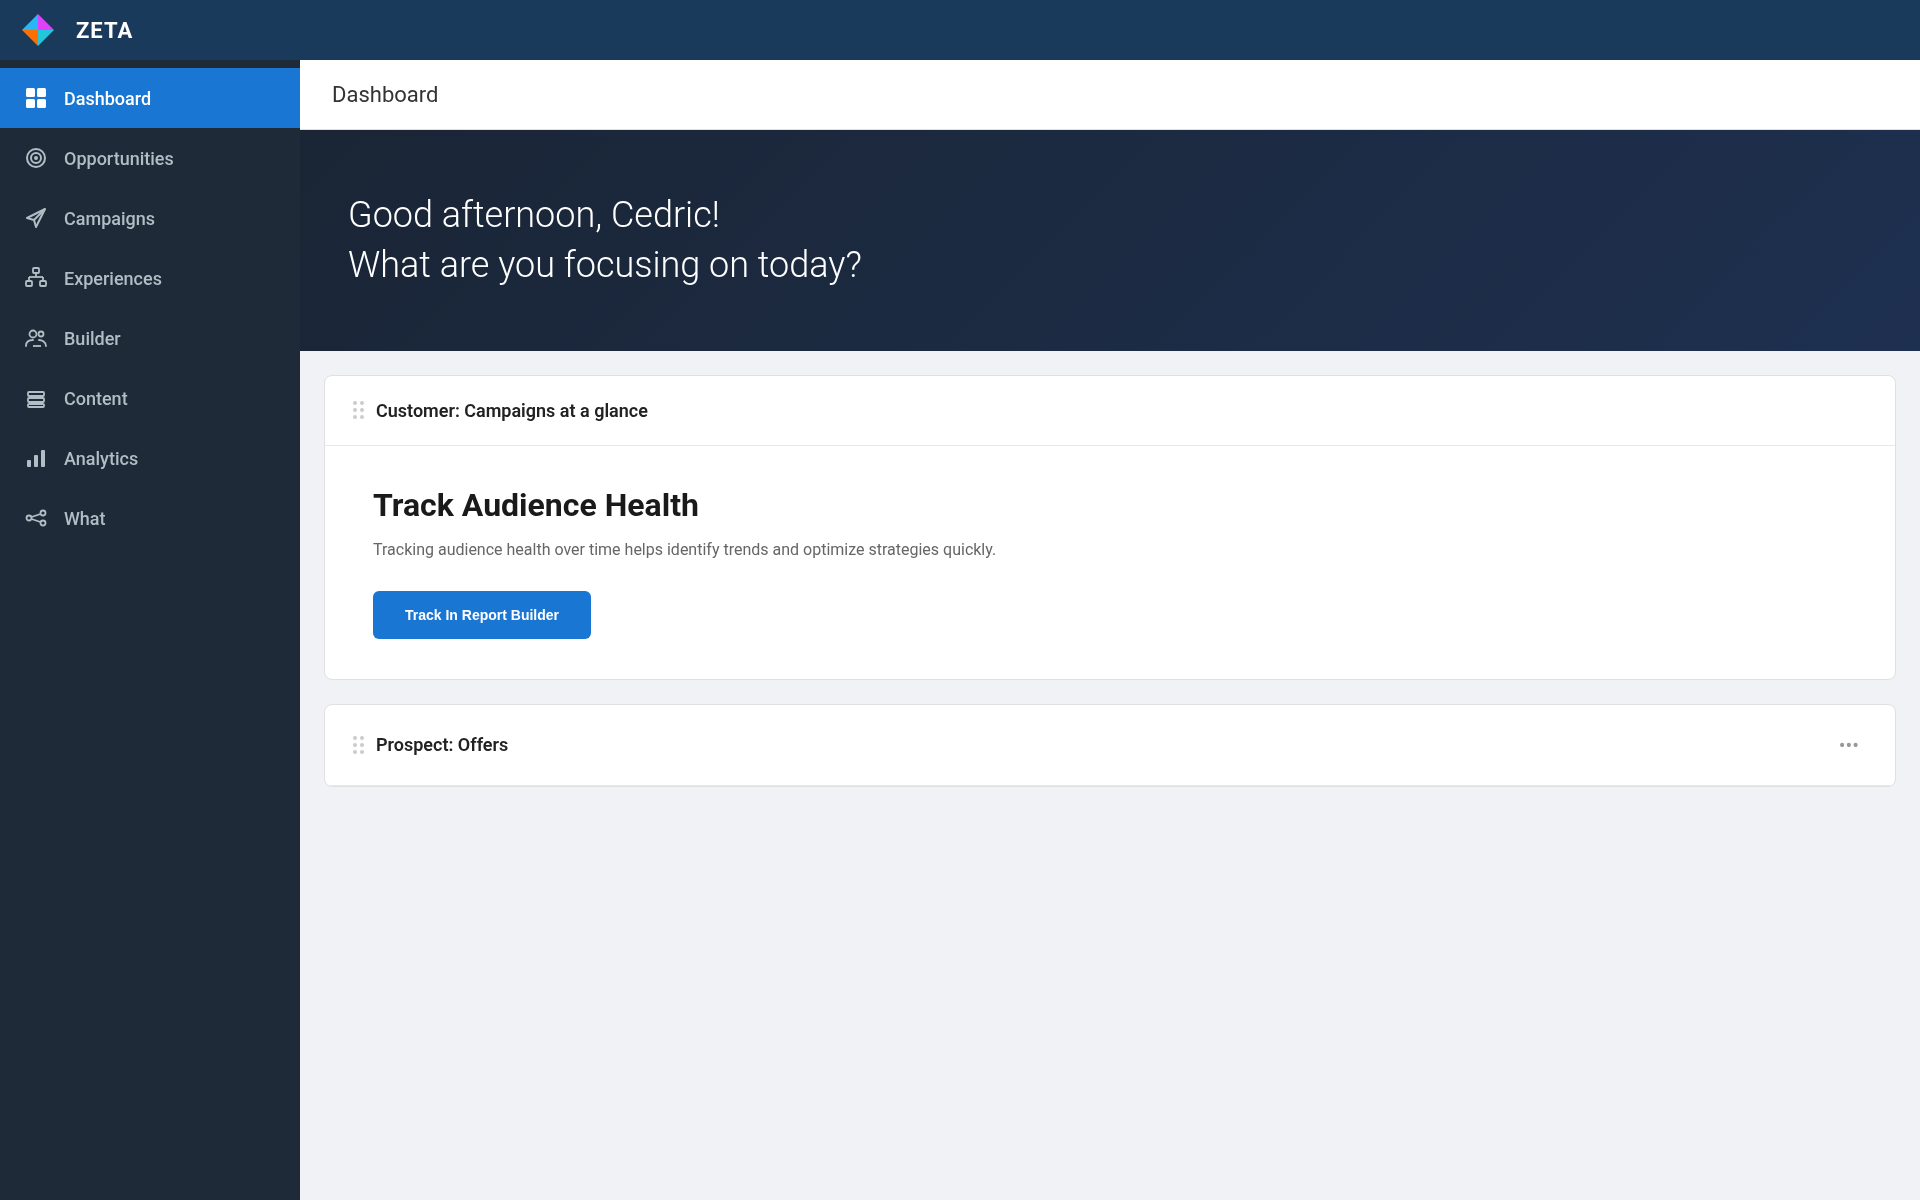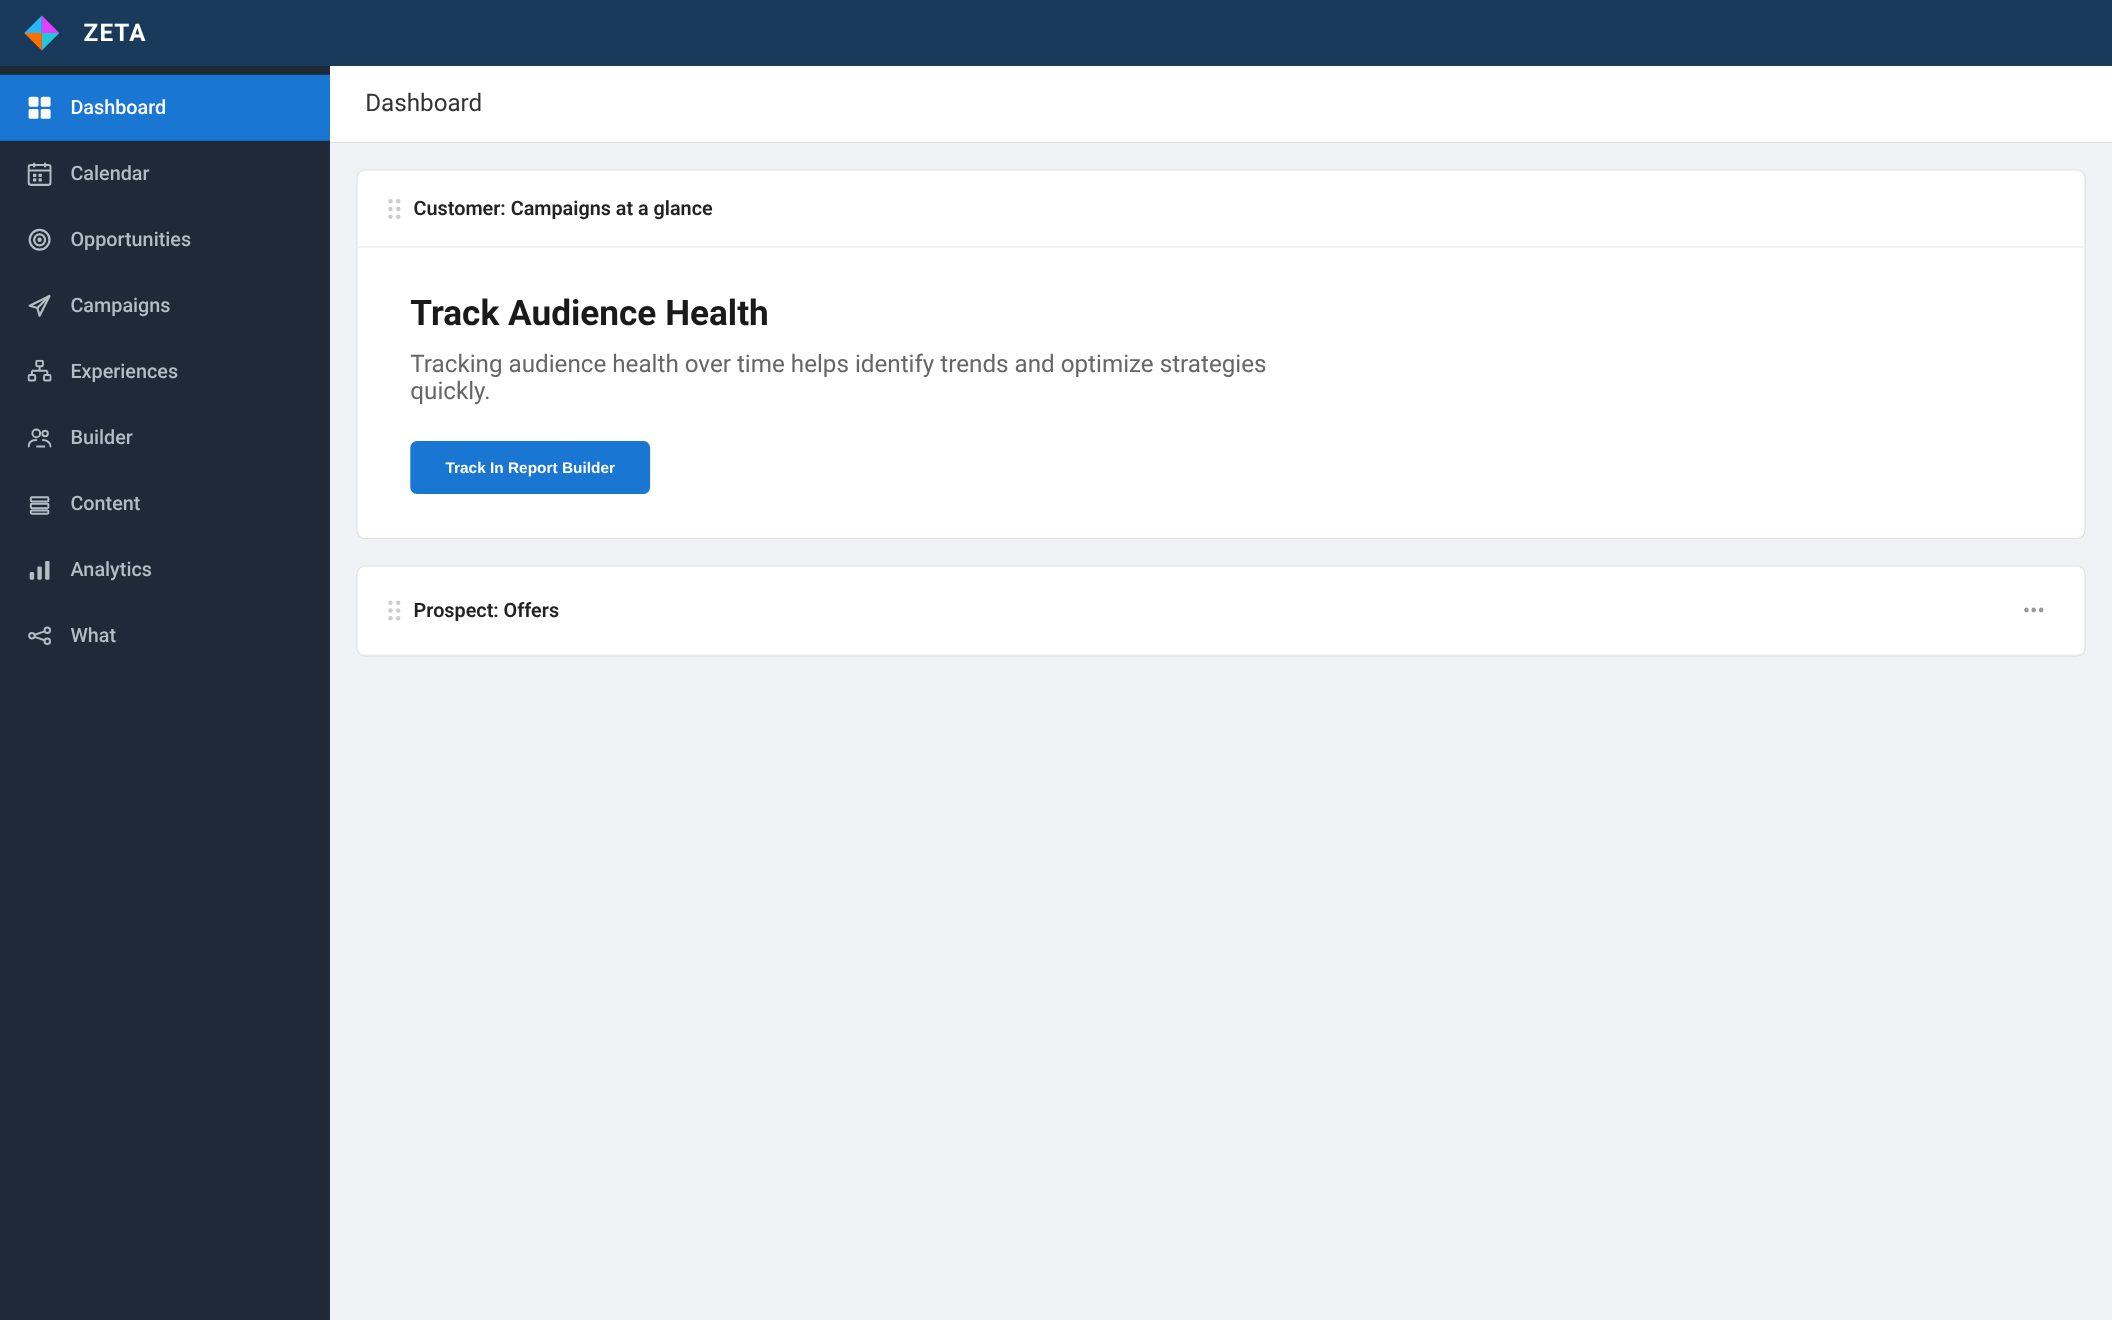--- a/index.html
+++ b/index.html
@@ -144,21 +144,21 @@
     }
 
     
     .track-title {
       font-size: 32px;
       font-weight: 700;
       color: #1a1a1a;
       margin-bottom: 16px;
     }
     .track-description {
-      font-size: 22px;
+      font-size: 16px;
       color: #666;
       margin-bottom: 32px;
       max-width: 800px;
     }
     .track-btn {
       background: #1976d2;
       color: white;
       border: none;
       border-radius: 6px;
       padding: 16px 32px;
@@ -234,35 +234,20 @@
         <svg width="22" height="22" viewBox="0 0 22 22" fill="none">
           <rect x="1" y="1" width="9" height="9" rx="1.5" fill="white"></rect>
           <rect x="12" y="1" width="9" height="9" rx="1.5" fill="white"></rect>
           <rect x="1" y="12" width="9" height="9" rx="1.5" fill="white"></rect>
           <rect x="12" y="12" width="9" height="9" rx="1.5" fill="white"></rect>
         </svg>
       </span>
       <span class="nav-label">Dashboard</span>
     </div>
 
-    <div class="nav-item">
-      <span class="nav-icon">
-        <svg width="22" height="22" viewBox="0 0 22 22" fill="none">
-          <rect x="1" y="3" width="20" height="18" rx="2" stroke="#b0bec5" stroke-width="2" fill="none"></rect>
-          <line x1="1" y1="8" x2="21" y2="8" stroke="#b0bec5" stroke-width="2"></line>
-          <line x1="6" y1="1" x2="6" y2="5" stroke="#b0bec5" stroke-width="2"></line>
-          <line x1="16" y1="1" x2="16" y2="5" stroke="#b0bec5" stroke-width="2"></line>
-          <rect x="5" y="11" width="3" height="3" rx="0.5" fill="#b0bec5"></rect>
-          <rect x="10" y="11" width="3" height="3" rx="0.5" fill="#b0bec5"></rect>
-          <rect x="5" y="15" width="3" height="3" rx="0.5" fill="#b0bec5"></rect>
-          <rect x="10" y="15" width="3" height="3" rx="0.5" fill="#b0bec5"></rect>
-        </svg>
-      </span>
-      <span class="nav-label">Calendar</span>
-    </div>
 
     <div class="nav-item">
       <span class="nav-icon">
         <svg width="22" height="22" viewBox="0 0 22 22" fill="none">
           <circle cx="11" cy="11" r="9" stroke="#b0bec5" stroke-width="2" fill="none"></circle>
           <circle cx="11" cy="11" r="5" stroke="#b0bec5" stroke-width="2" fill="none"></circle>
           <circle cx="11" cy="11" r="2" fill="#b0bec5"></circle>
         </svg>
       </span>
       <span class="nav-label">Opportunities</span>
@@ -342,20 +327,26 @@
     </div>
 
   </nav>
 
   <div class="content-area">
 
     <div class="page-header">
       <h1 class="page-header-title">Dashboard</h1>
     </div>
 
+    <div class="hero-banner">
+      <div class="hero-greeting">
+        <div>Good afternoon, Cedric!</div>
+        <div>What are you focusing on today?</div>
+      </div>
+    </div>
 
     <div class="cards-area">
 
       <div class="card">
         <div class="card-header">
           <div class="card-header-left">
             <div class="drag-handle">
               <div class="drag-dots">
                 <div class="drag-dot-row">
                     <div class="drag-dot"></div>

